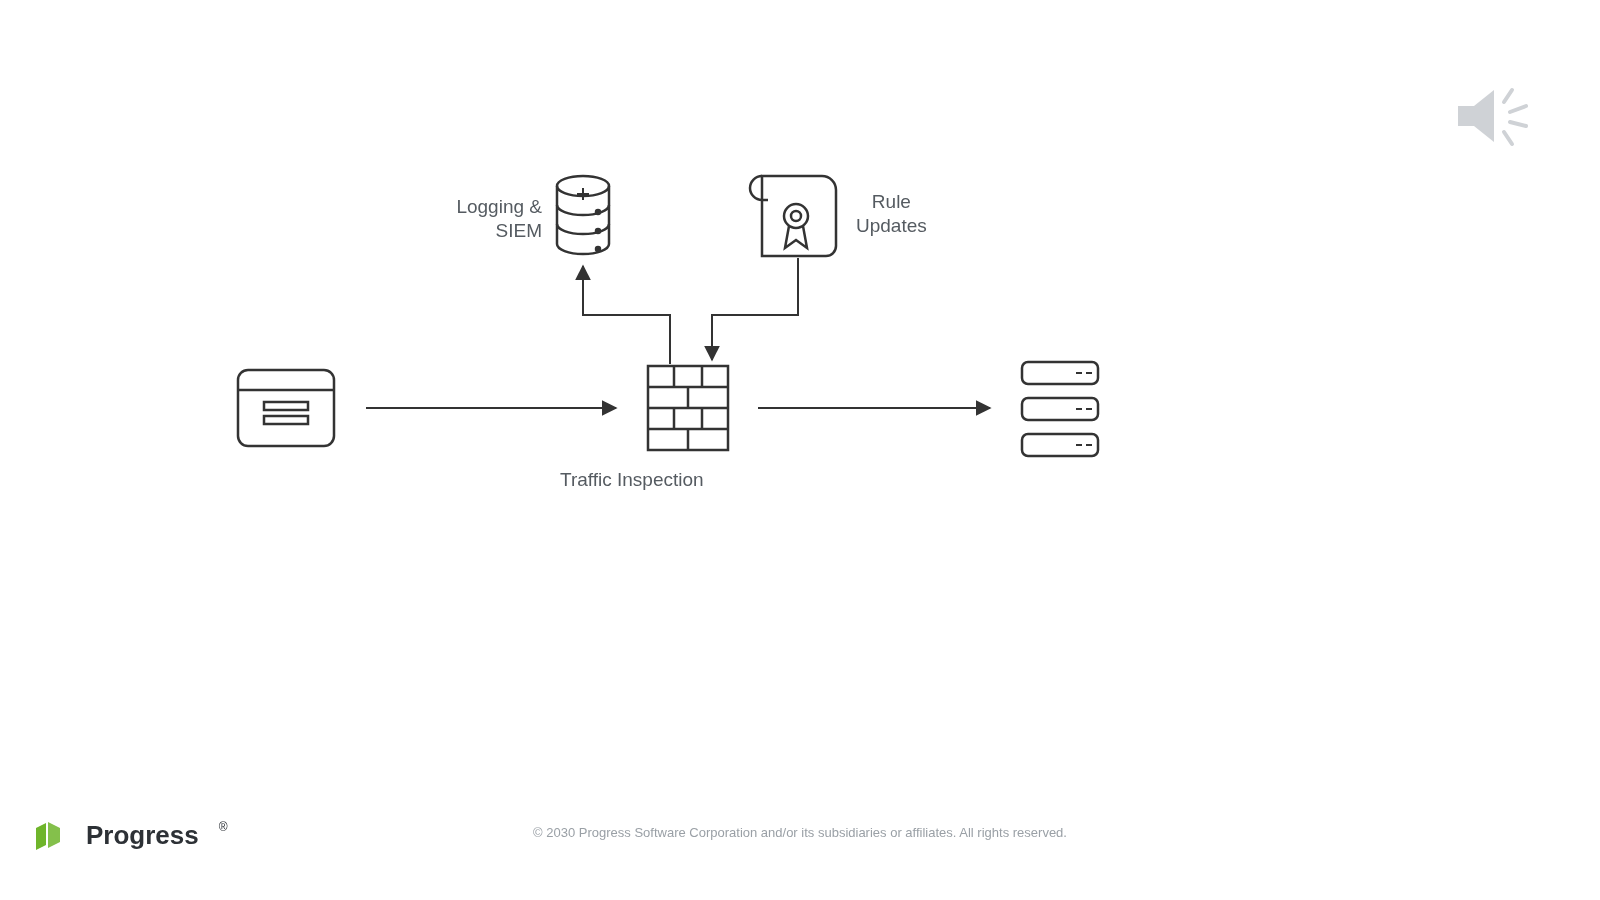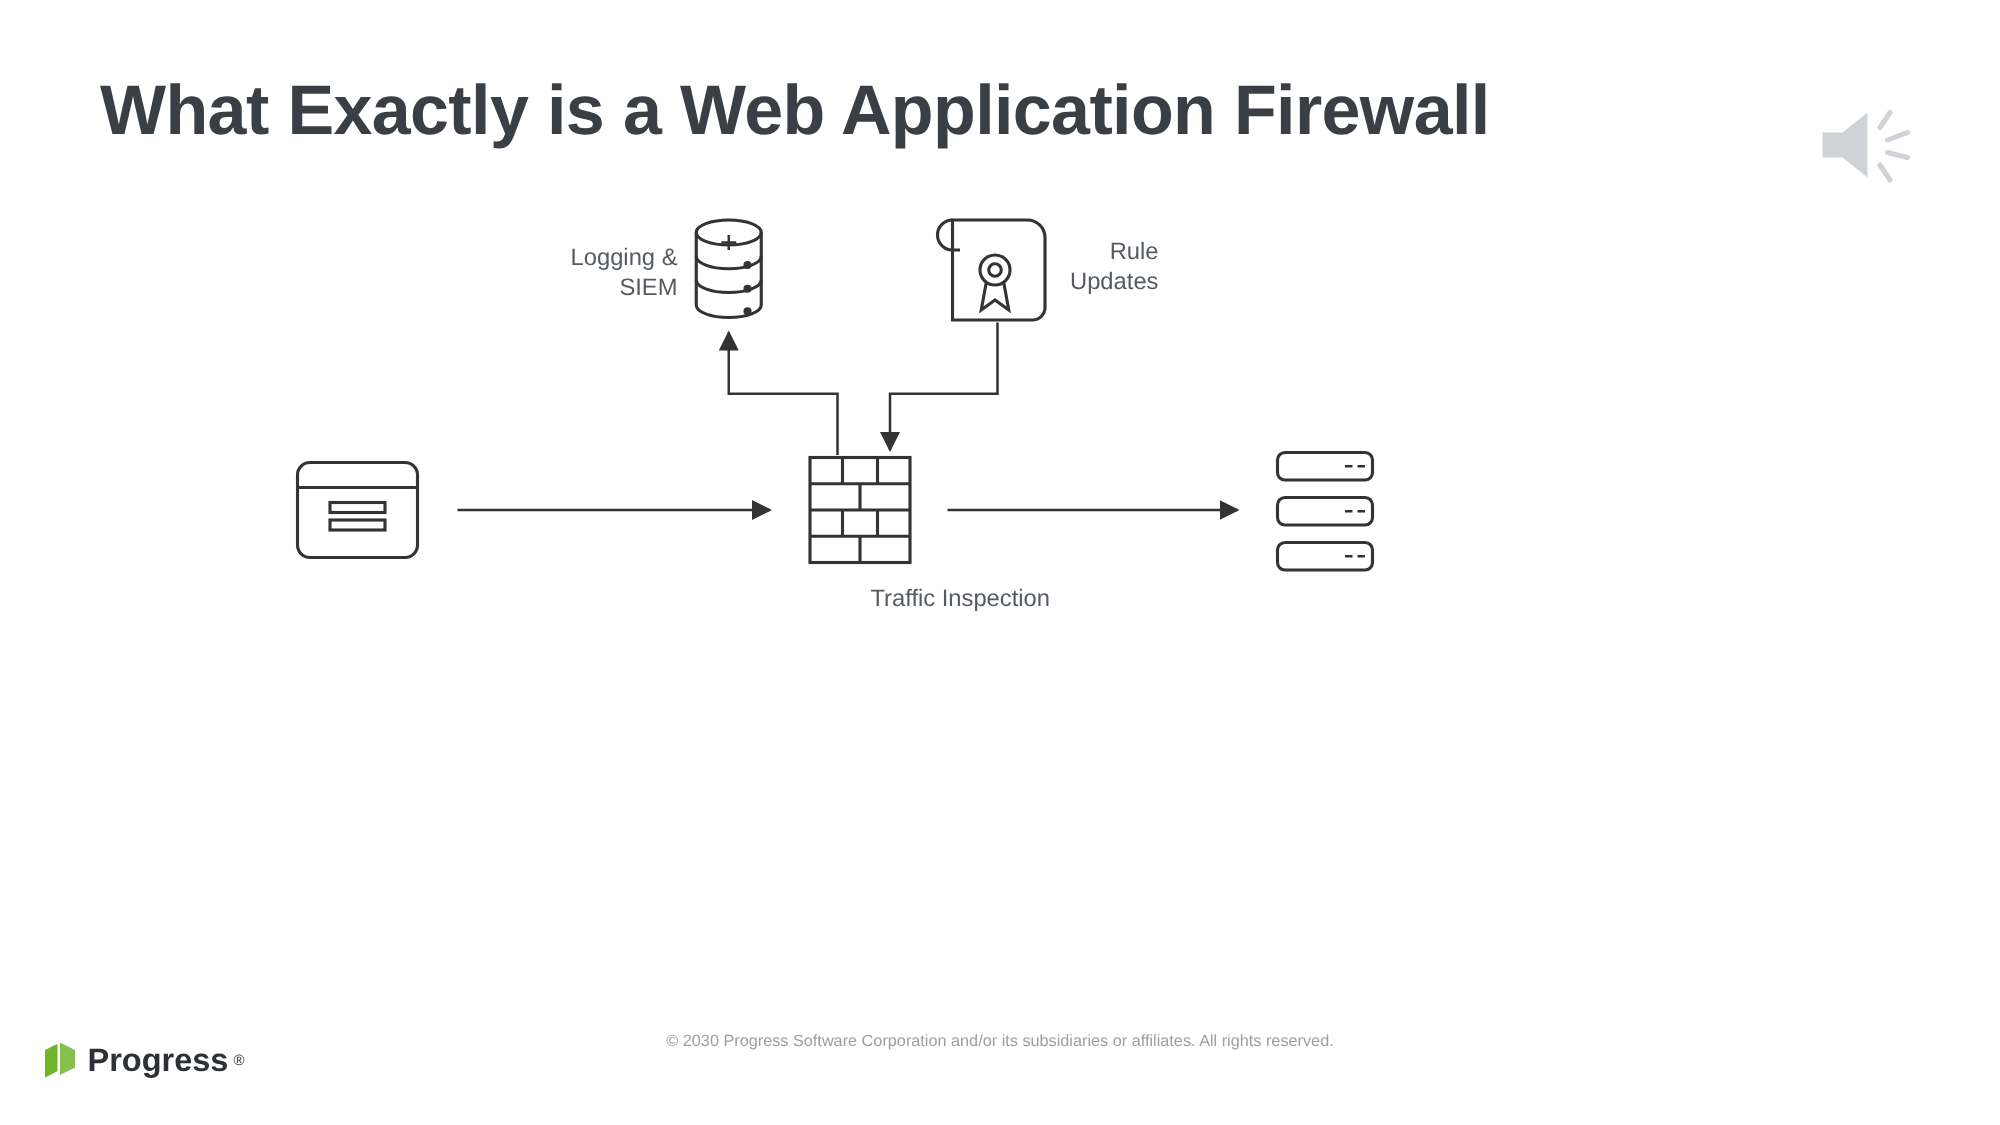--- a/index.html
+++ b/index.html
@@ -1,35 +1,34 @@
 <!DOCTYPE html>
 <html><head>
 <meta charset="utf-8">
 <style>
   html,body{margin:0;padding:0;width:1600px;height:900px;background:#fff;font-family:Arial,Helvetica,sans-serif;color:#3a3f45;overflow:hidden}
   .slide{position:relative;width:1600px;height:900px}
   .title{position:absolute;left:80px;top:55px;font-size:56px;font-weight:700;color:#3a3f45;letter-spacing:-.5px}
   .speaker{position:absolute;right:60px;top:70px}
   .diagram{position:absolute;left:0;top:0;width:1600px;height:900px}
   .lbl{position:absolute;font-size:19px;color:#555b61;line-height:1.25}
-  .lbl.center{text-align:right}
-  .lbl.left{text-align:right}
+  .lbl.center{text-align:left}
+  .lbl.left{text-align:center}
   .lbl.right{text-align:right}
   .footer{position:absolute;bottom:60px;width:100%;text-align:center;font-size:13px;color:#9aa0a6}
-  .logo{position:absolute;left:36px;bottom:36px;display:flex;align-items:center;gap:4px}
+  .logo{position:absolute;left:36px;bottom:48px;display:flex;gap:20px}
   .logo-text{font-size:26px;font-weight:700;color:#2d3136}
   .logo-r{font-size:12px;color:#2d3136;vertical-align:super}
   svg{display:block}
 </style>
 </head>
 <body>
 
 <div class="slide">
 
-  <div class="title">What Exactly is a Web Application Firewall</div>
 
   <div class="speaker">
     <svg width="92" height="92" viewBox="0 0 92 92">
       <g fill="#cfd2d6">
         <polygon points="10,36 26,36 46,20 46,72 26,56 10,56"></polygon>
       </g>
       <g stroke="#cfd2d6" stroke-width="4" stroke-linecap="round" fill="none">
         <line x1="56" y1="32" x2="64" y2="20"></line>
         <line x1="62" y1="42" x2="78" y2="36"></line>
         <line x1="62" y1="52" x2="78" y2="56"></line>

